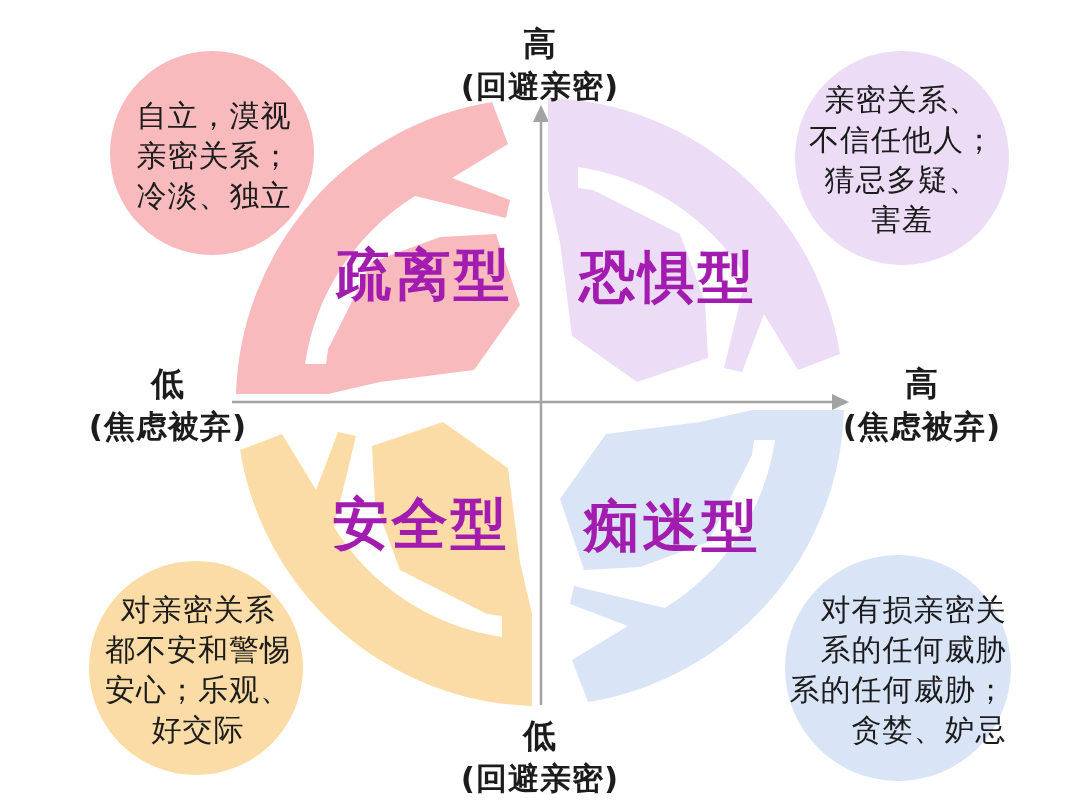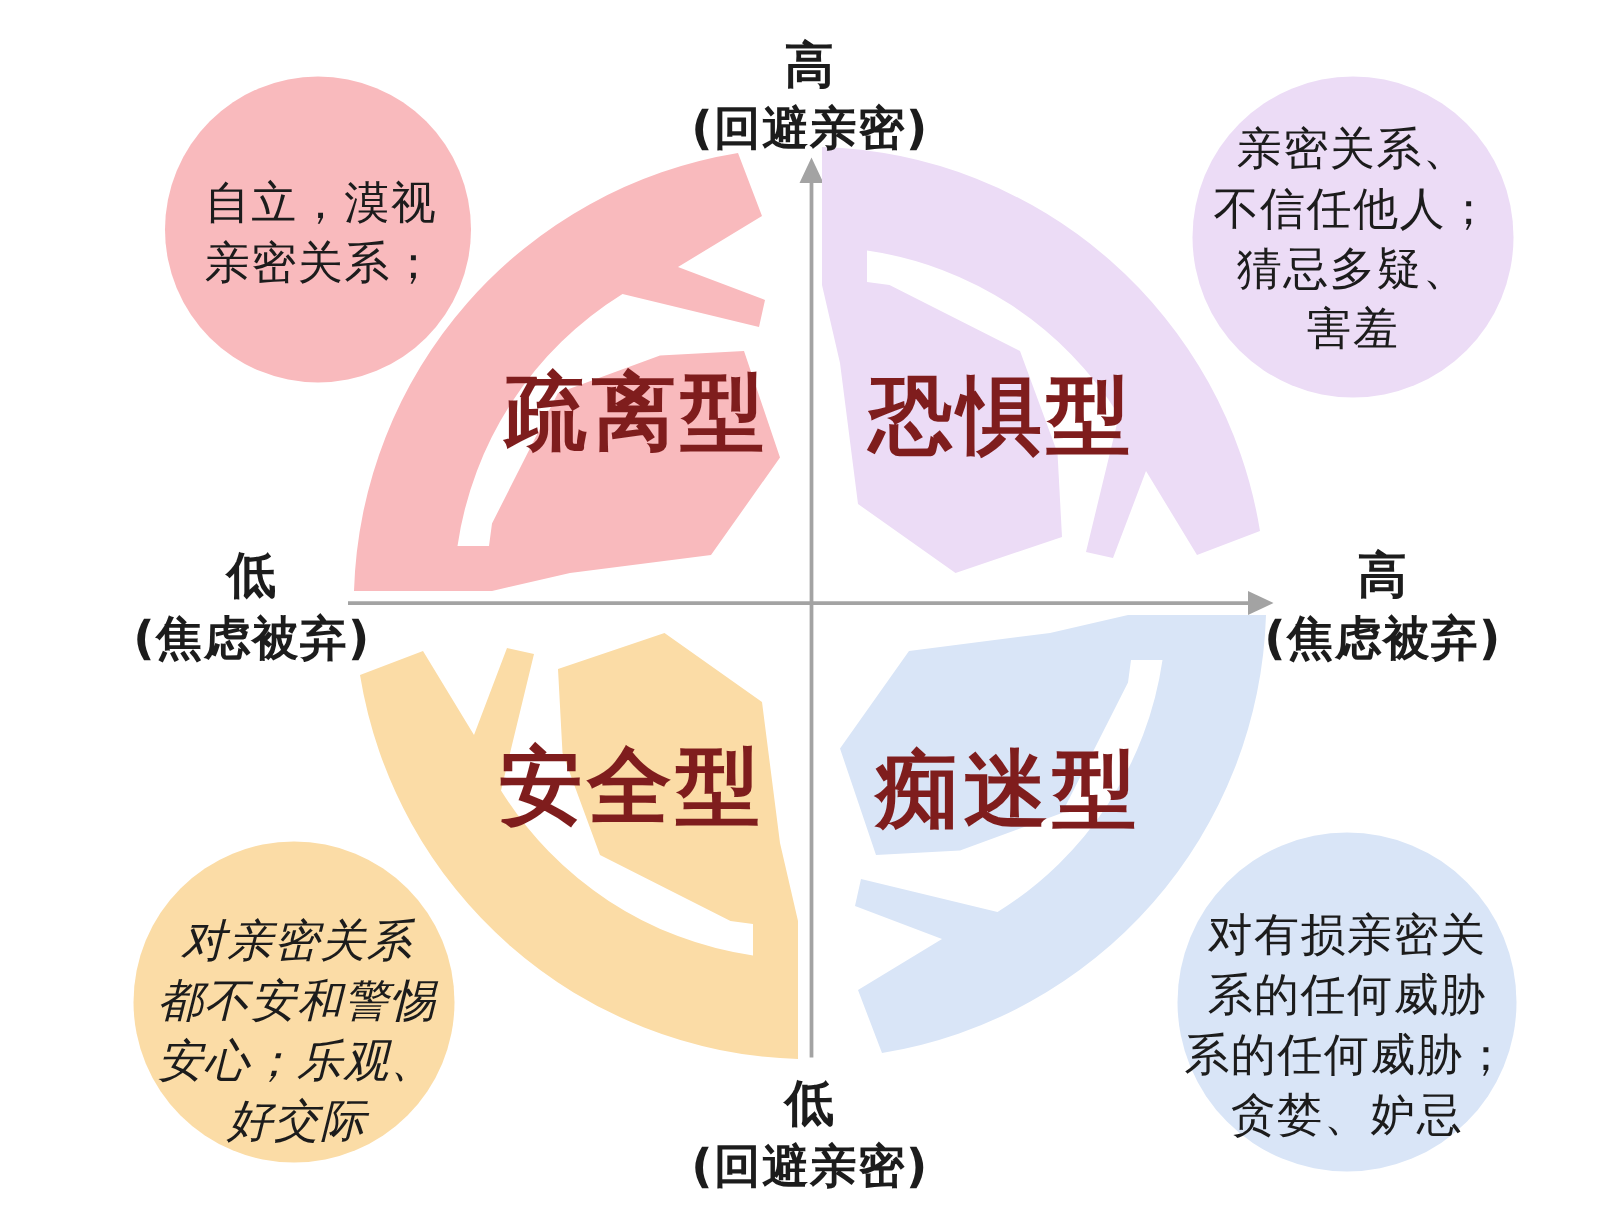--- a/index.html
+++ b/index.html
@@ -6,21 +6,21 @@
   body{
     width:1080px;height:805px;position:relative;background:#ffffff;
     font-family:"DejaVu Sans","Liberation Sans",sans-serif;
     color:#1c1c1c;overflow:hidden;
   }
   #stage{position:absolute;inset:0;}
   svg{position:absolute;left:0;top:0;}
   .txt{position:absolute;transform:translate(-50%,-50%);text-align:center;white-space:nowrap;}
   .axis-label{font-size:31px;font-weight:600;line-height:1.32;letter-spacing:1px;}
   .axis-label .big{font-size:33px;}
-  .quad-label{font-size:56px;font-weight:700;letter-spacing:3px;color:#7f1d1d;}
+  .quad-label{font-size:56px;font-weight:700;letter-spacing:3px;color:#a21caf;}
   .bubble-text{font-size:30px;font-weight:500;line-height:1.33;letter-spacing:1px;}
 </style>
 </head>
 <body>
 
 <div id="stage">
   <svg width="1080" height="805" viewBox="0 0 1080 805">
     <defs>
 
       <path id="seg" d="M 8 -304
@@ -64,32 +64,33 @@
   </div>
 
   <div class="txt quad-label" style="left:424px;top:276px;">疏离型</div>
   <div class="txt quad-label" style="left:668px;top:278px;">恐惧型</div>
   <div class="txt quad-label" style="left:421px;top:525px;">安全型</div>
   <div class="txt quad-label" style="left:672px;top:527px;">痴迷型</div>
 
   <div class="txt bubble-text" style="left:214px;top:156px;">
     <div>自立，漠视</div>
     <div>亲密关系；</div>
+    <div>冷淡、独立</div>
   </div>
   <div class="txt bubble-text" style="left:902px;top:160px;">
     <div>亲密关系、</div>
     <div>不信任他人；</div>
     <div>猜忌多疑、</div>
     <div>害羞</div>
   </div>
-  <div class="txt bubble-text" style="left:198px;top:688px;font-style:italic;">
+  <div class="txt bubble-text" style="left:198px;top:670px;">
     <div>对亲密关系</div>
     <div>都不安和警惕</div>
     <div>安心；乐观、</div>
     <div>好交际</div>
   </div>
-  <div class="txt bubble-text" style="left:898px;top:684px;">
+  <div class="txt bubble-text" style="left:898px;top:670px;text-align:right;">
     <div>对有损亲密关</div>
     <div>系的任何威胁</div>
     <div>系的任何威胁；</div>
     <div>贪婪、妒忌</div>
   </div>
 </div>
 
 </body></html>

